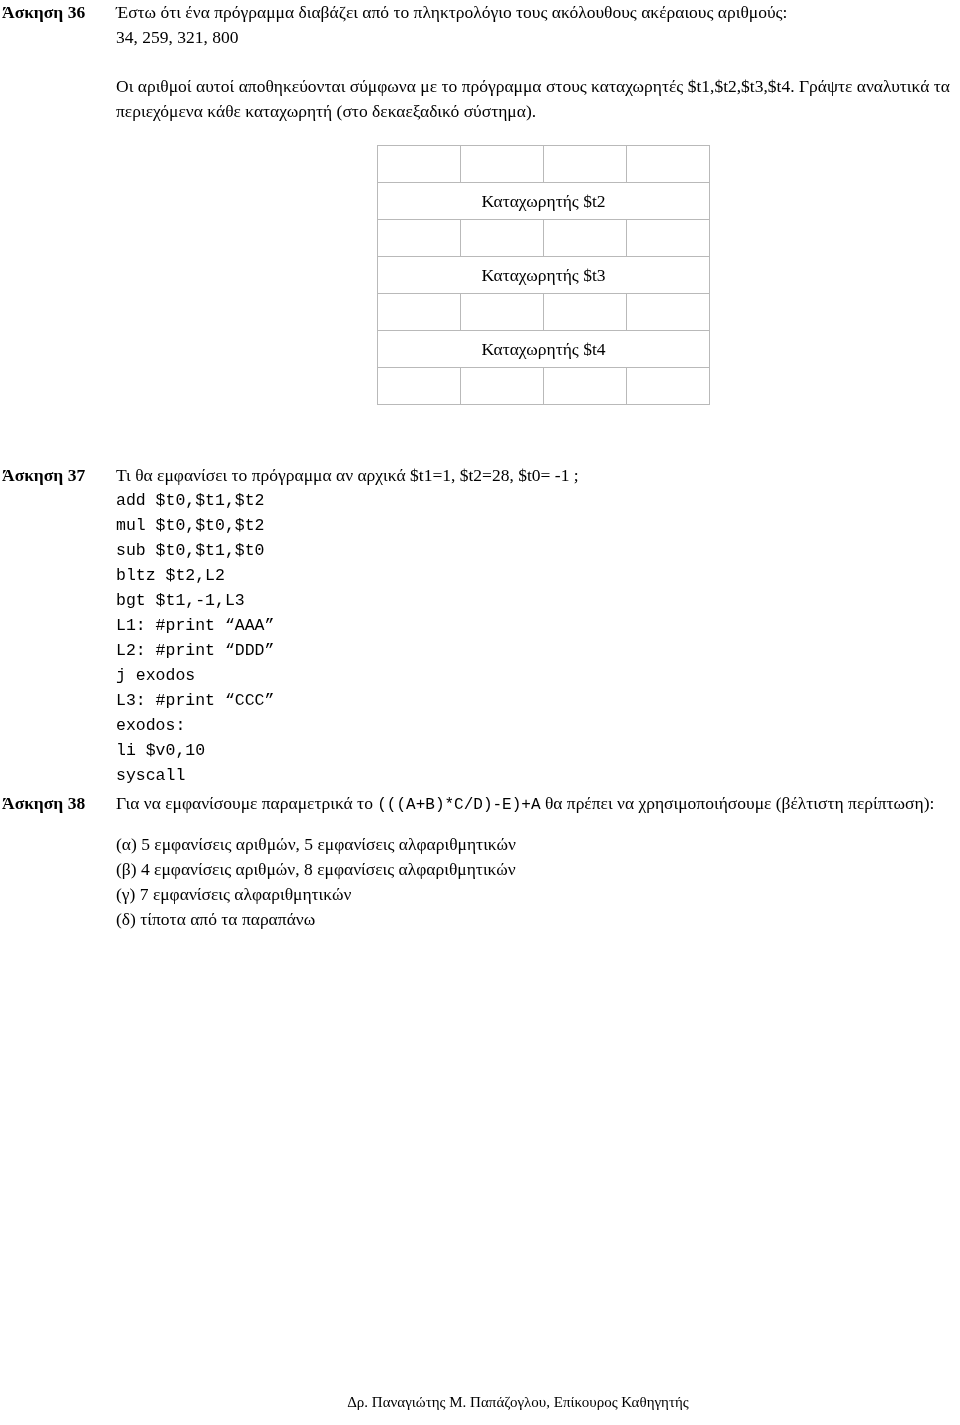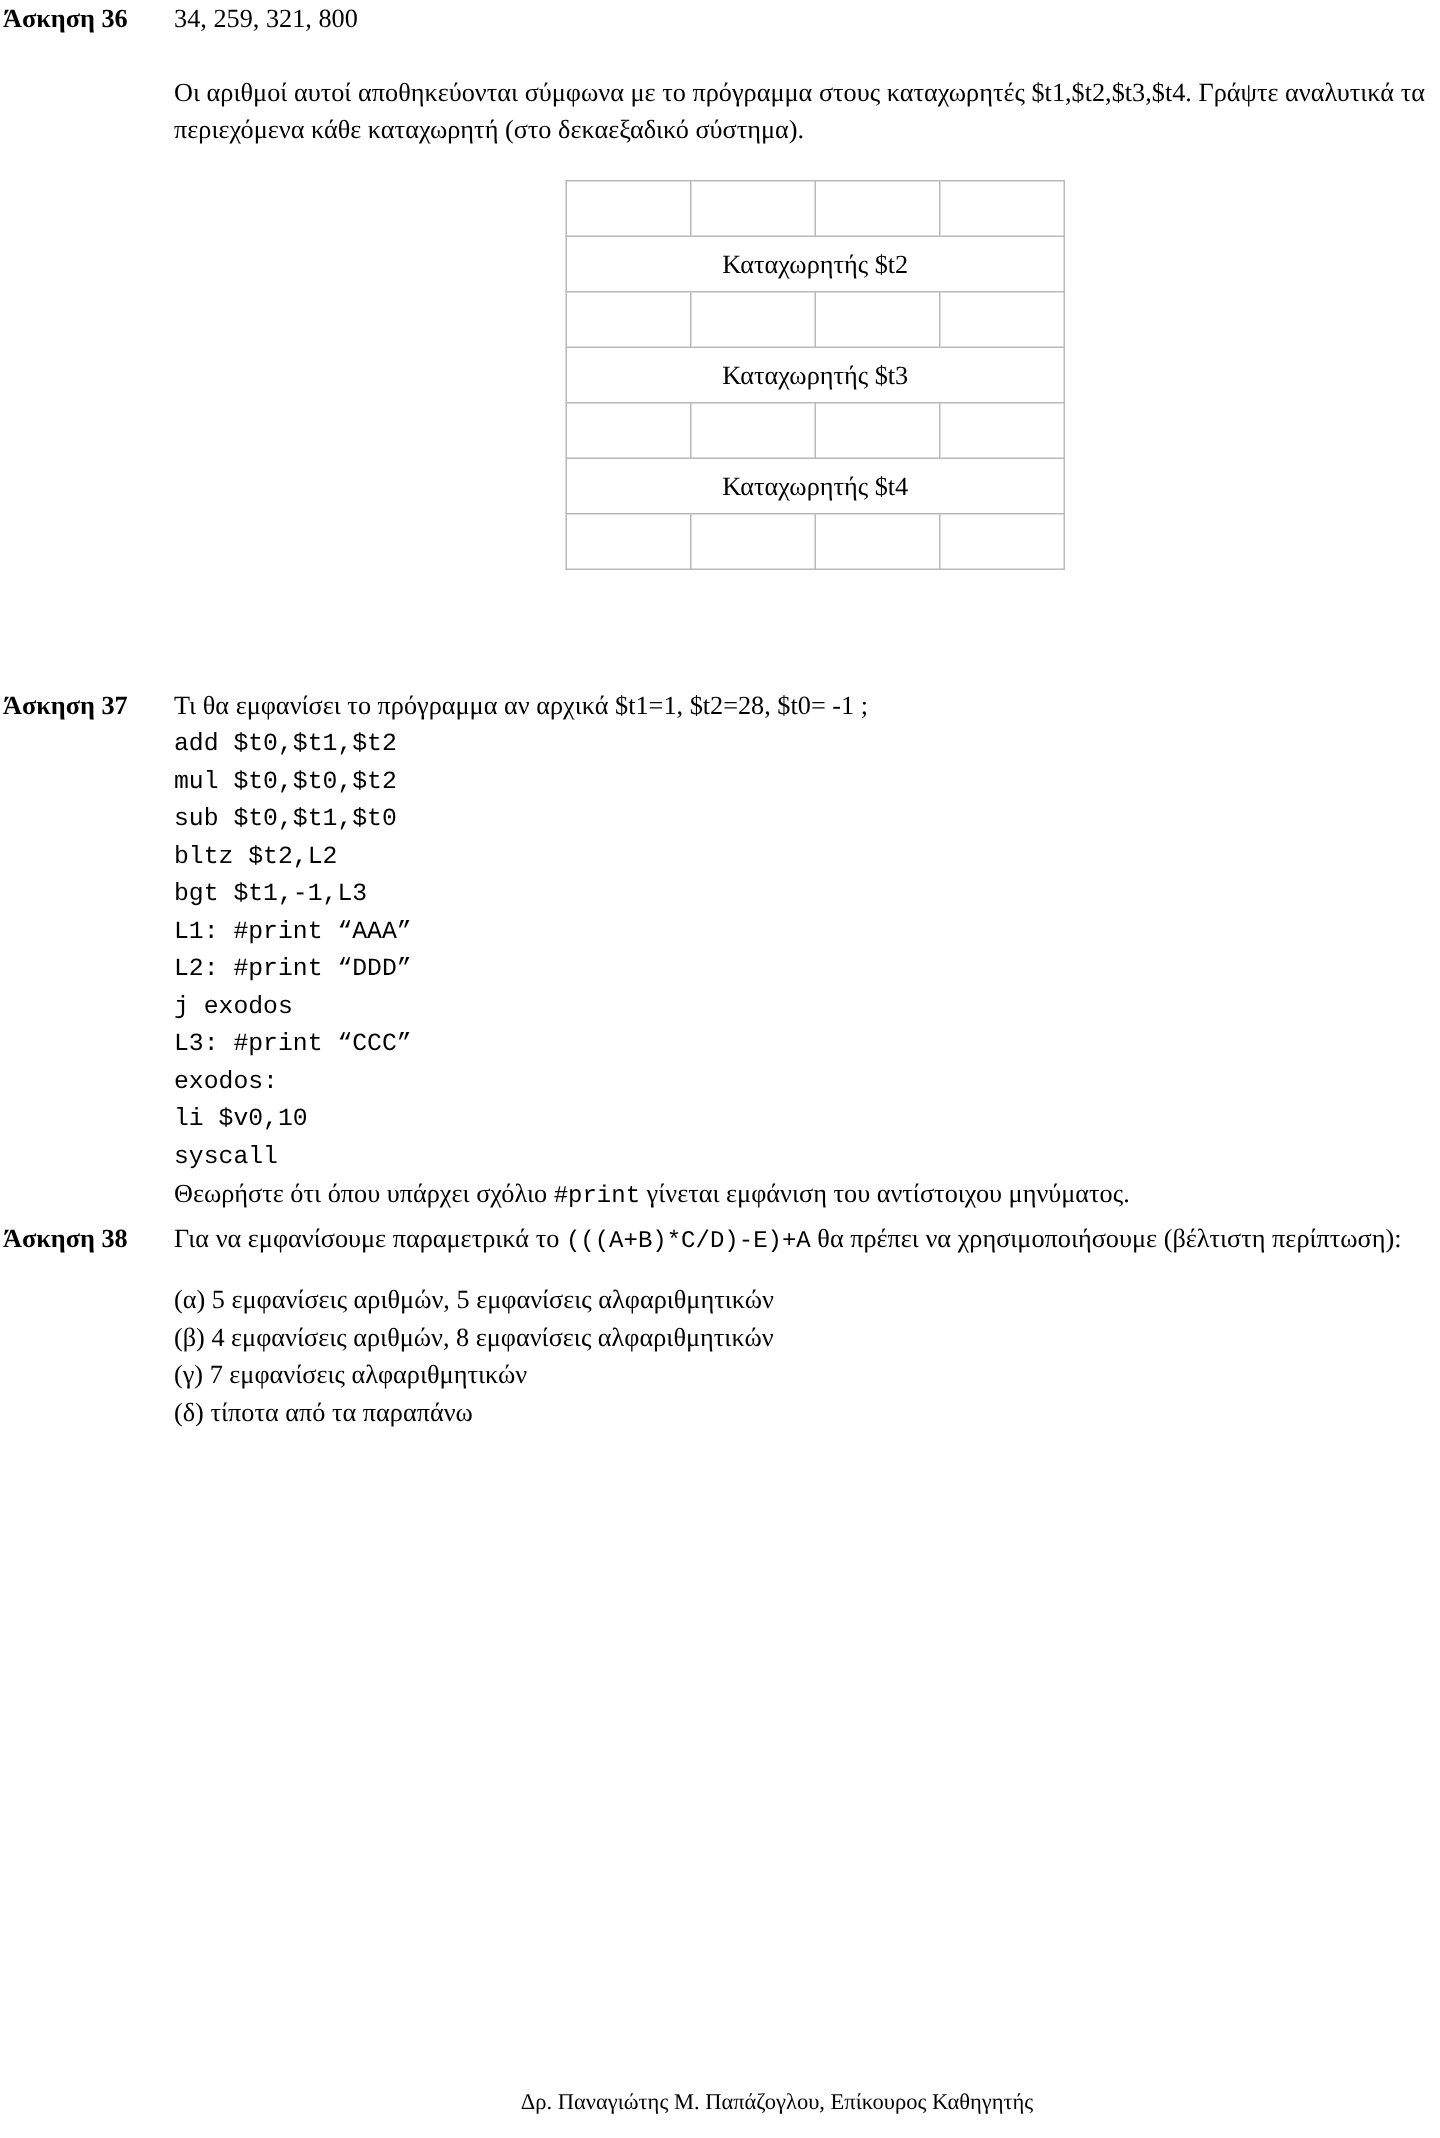--- a/index.html
+++ b/index.html
@@ -129,20 +129,21 @@
   }
 </style>
 </head>
 <body>
 
 <div class="page">
 
   <div class="exercise">
     <div class="ex-label">Άσκηση 36</div>
     <div class="ex-body">
+      <p class="para">Έστω ότι ένα πρόγραμμα διαβάζει από το πληκτρολόγιο τους ακόλουθους ακέραιους αριθμούς:</p>
       <p class="nums">34, 259, 321, 800</p>
       <div class="gap-24"></div>
       <p class="para">Οι αριθμοί αυτοί αποθηκεύονται σύμφωνα με το πρόγραμμα στους καταχωρητές $t1,$t2,$t3,$t4. Γράψτε αναλυτικά τα περιεχόμενα κάθε καταχωρητή (στο δεκαεξαδικό σύστημα).</p>
     </div>
   </div>
 
   <div class="reg-table-wrap">
     <table class="reg-table">
       <tbody>
         <tr>
@@ -180,37 +181,36 @@
           <td class="cell"></td>
           <td class="cell"></td>
           <td class="cell"></td>
         </tr>
       </tbody>
     </table>
   </div>
 
   <div class="gap-14"></div>
 
-  <div class="exercise" style="margin-top:64px;">
+  <div class="exercise" style="margin-top:44px;">
     <div class="ex-label">Άσκηση 37</div>
     <div class="ex-body">
       <p class="para nojust">Τι θα εμφανίσει το πρόγραμμα αν αρχικά $t1=1, $t2=28, $t0= -1 ;</p>
       <pre class="code">add $t0,$t1,$t2
 mul $t0,$t0,$t2
 sub $t0,$t1,$t0
 bltz $t2,L2
 bgt $t1,-1,L3
 L1: #print “AAA”
 L2: #print “DDD”
 j exodos
 L3: #print “CCC”
 exodos:
 li $v0,10
 syscall</pre>
-      <p class="para"><span>Θεωρήστε ότι όπου υπάρχει σχόλιο </span><span class="mono-inline">#print</span><span> γίνεται εμφάνιση του αντίστοιχου μηνύματος.</span></p>
     </div>
   </div>
 
   <div class="exercise" style="margin-top:3px;">
     <div class="ex-label">Άσκηση 38</div>
     <div class="ex-body">
       <p class="para"><span>Για να εμφανίσουμε παραμετρικά το </span><span class="mono-inline">(((A+B)*C/D)-E)+A</span><span> θα πρέπει να χρησιμοποιήσουμε (βέλτιστη περίπτωση):</span></p>
 
       <div class="gap-14"></div>
 

